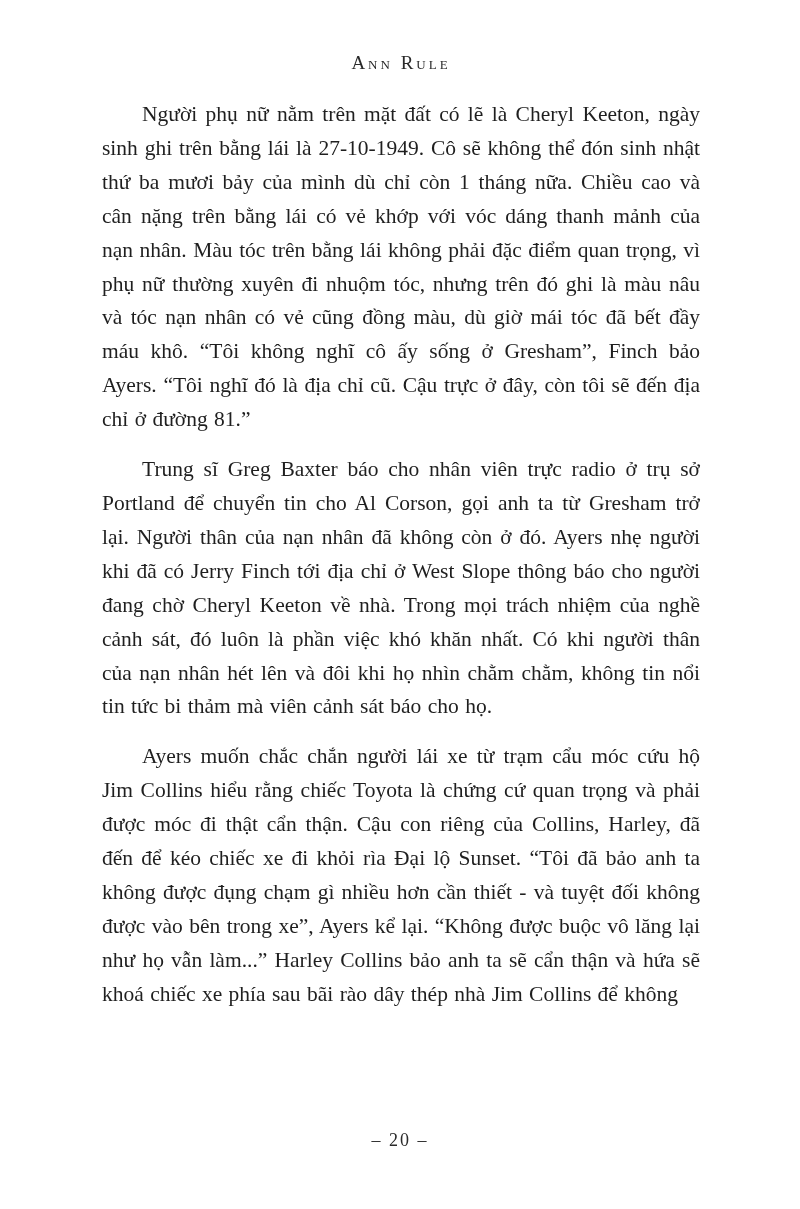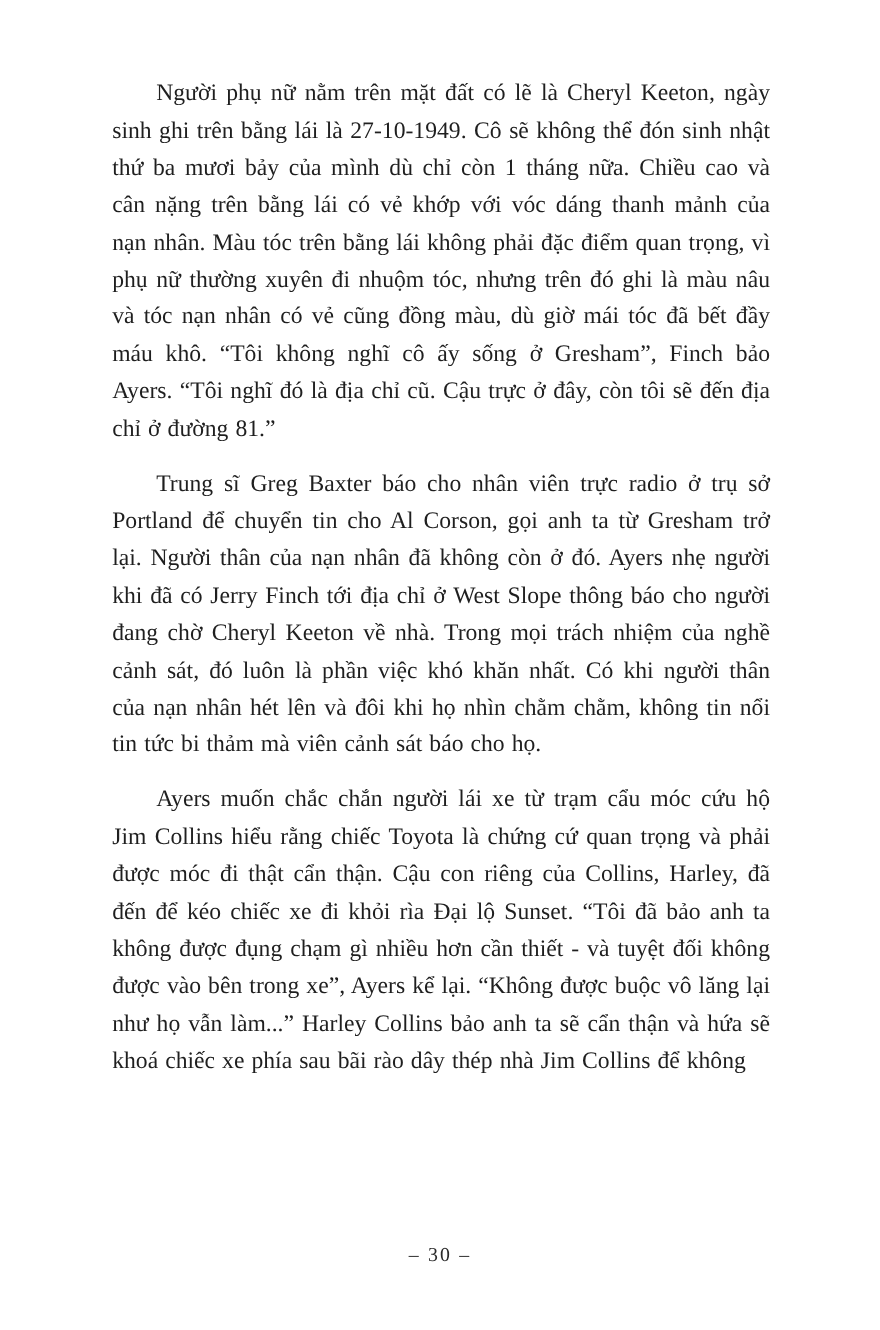--- a/index.html
+++ b/index.html
@@ -45,22 +45,23 @@
     font-size: 18px;
     letter-spacing: 2px;
     color: #2a2a2a;
   }
 </style>
 </head>
 <body>
 
 <div class="page">
 
+  <div class="running-header">Ann Rule</div>
 
   <div class="body-text">
     <p>Người phụ nữ nằm trên mặt đất có lẽ là Cheryl Keeton, ngày sinh ghi trên bằng lái là 27-10-1949. Cô sẽ không thể đón sinh nhật thứ ba mươi bảy của mình dù chỉ còn 1 tháng nữa. Chiều cao và cân nặng trên bằng lái có vẻ khớp với vóc dáng thanh mảnh của nạn nhân. Màu tóc trên bằng lái không phải đặc điểm quan trọng, vì phụ nữ thường xuyên đi nhuộm tóc, nhưng trên đó ghi là màu nâu và tóc nạn nhân có vẻ cũng đồng màu, dù giờ mái tóc đã bết đầy máu khô. “Tôi không nghĩ cô ấy sống ở Gresham”, Finch bảo Ayers. “Tôi nghĩ đó là địa chỉ cũ. Cậu trực ở đây, còn tôi sẽ đến địa chỉ ở đường 81.”</p>
     <p>Trung sĩ Greg Baxter báo cho nhân viên trực radio ở trụ sở Portland để chuyển tin cho Al Corson, gọi anh ta từ Gresham trở lại. Người thân của nạn nhân đã không còn ở đó. Ayers nhẹ người khi đã có Jerry Finch tới địa chỉ ở West Slope thông báo cho người đang chờ Cheryl Keeton về nhà. Trong mọi trách nhiệm của nghề cảnh sát, đó luôn là phần việc khó khăn nhất. Có khi người thân của nạn nhân hét lên và đôi khi họ nhìn chằm chằm, không tin nổi tin tức bi thảm mà viên cảnh sát báo cho họ.</p>
     <p>Ayers muốn chắc chắn người lái xe từ trạm cẩu móc cứu hộ Jim Collins hiểu rằng chiếc Toyota là chứng cứ quan trọng và phải được móc đi thật cẩn thận. Cậu con riêng của Collins, Harley, đã đến để kéo chiếc xe đi khỏi rìa Đại lộ Sunset. “Tôi đã bảo anh ta không được đụng chạm gì nhiều hơn cần thiết - và tuyệt đối không được vào bên trong xe”, Ayers kể lại. “Không được buộc vô lăng lại như họ vẫn làm...” Harley Collins bảo anh ta sẽ cẩn thận và hứa sẽ khoá chiếc xe phía sau bãi rào dây thép nhà Jim Collins để không</p>
   </div>
 
-  <div class="page-number">– 30 –</div>
+  <div class="page-number">– 20 –</div>
 
 </div>
 
 </body></html>

